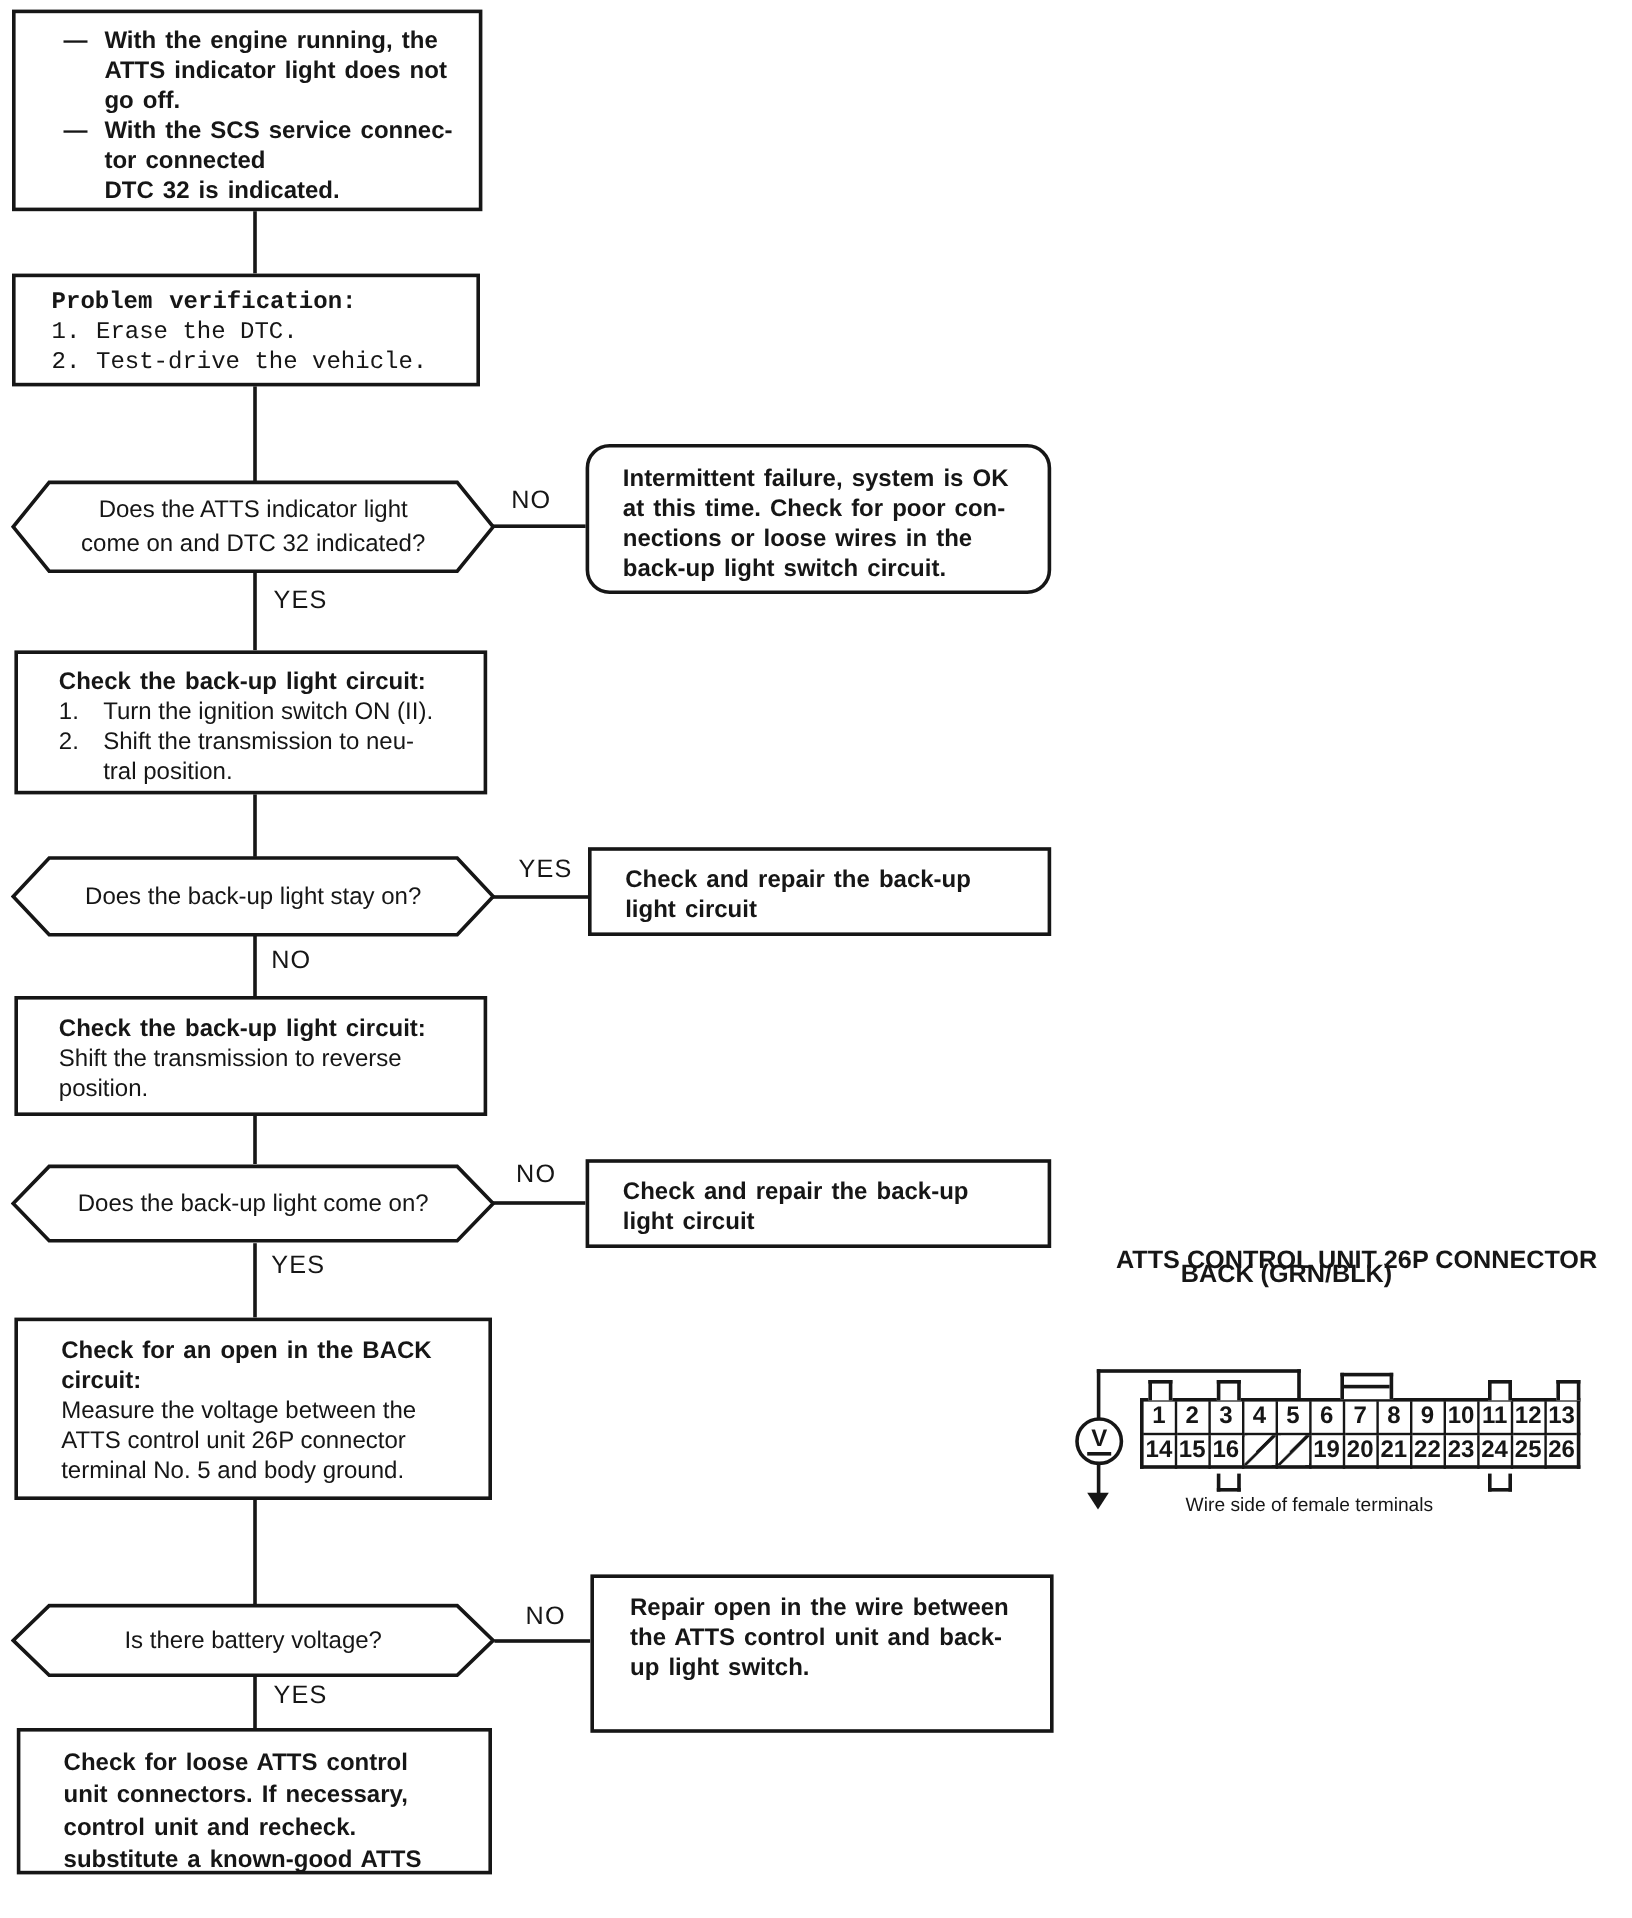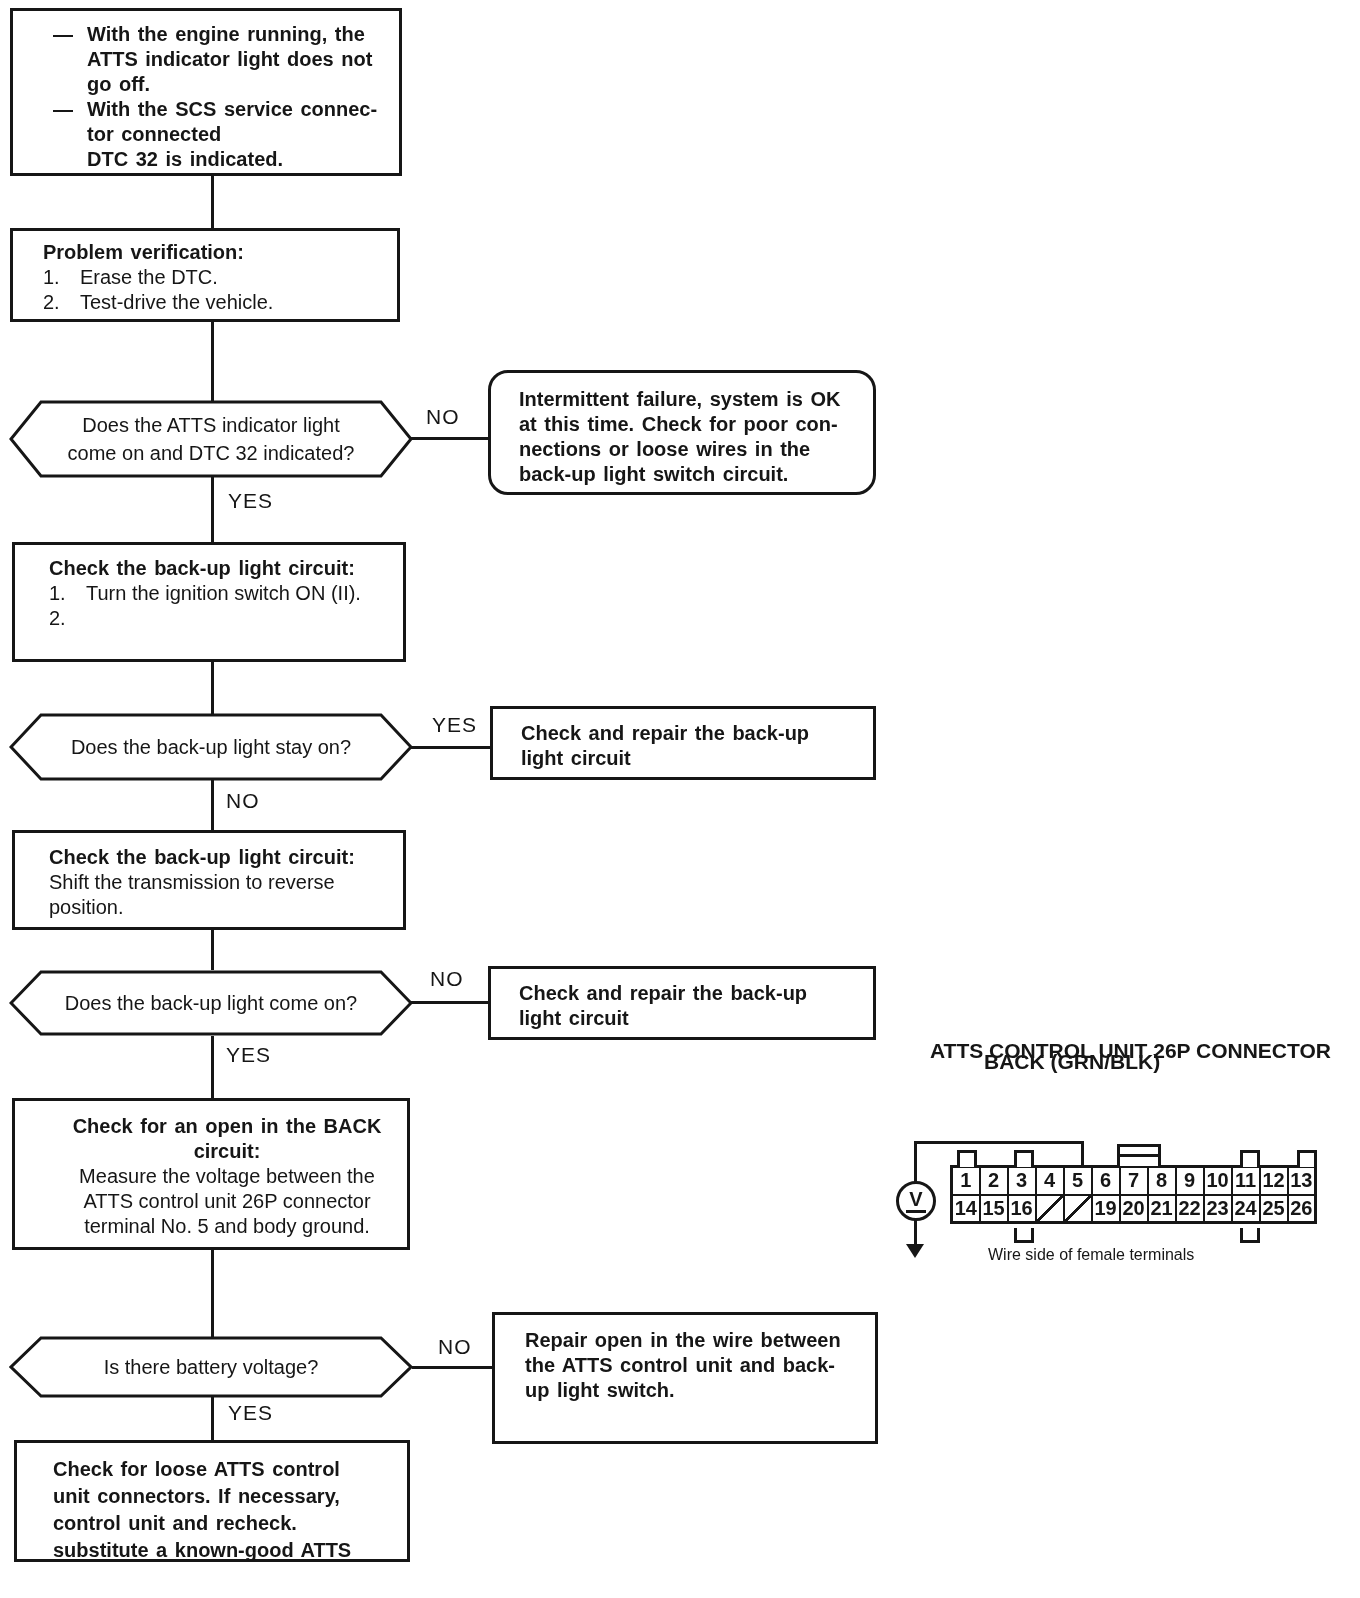--- a/index.html
+++ b/index.html
@@ -86,21 +86,21 @@
       <div>
         <div class="tl">With the SCS service connec-</div>
         <div class="tl">tor connected</div>
         <div class="tl">DTC 32 is indicated.</div>
       </div>
     </div>
   </div>
 
   <div class="vline" style="left:211px;top:176px;height:52px;"></div>
 
-  <div class="box" style="left:10px;top:228px;width:390px;height:94px;padding:9px 6px 4px 30px;">
+  <div class="box" style="left:10px;top:228px;width:390px;height:94px;padding:9px 6px 4px 30px;font-family:Liberation Mono, monospace;">
     <div class="tl bold">Problem verification:</div>
     <div class="li">
       <span class="num">1.</span>
       <div class="tl">Erase the DTC.</div>
     </div>
     <div class="li">
       <span class="num">2.</span>
       <div class="tl">Test-drive the vehicle.</div>
     </div>
   </div>
@@ -131,20 +131,24 @@
   <div class="vline" style="left:211px;top:477px;height:65px;"></div>
 
   <div class="box" style="left:12px;top:542px;width:394px;height:120px;padding:11px 4px 0 34px;">
     <div class="tl bold">Check the back-up light circuit:</div>
     <div class="li">
       <span class="num">1.</span>
       <div class="tl">Turn the ignition switch ON (II).</div>
     </div>
     <div class="li">
       <span class="num">2.</span>
+      <div>
+        <div class="tl">Shift the transmission to neu-</div>
+        <div class="tl">tral position.</div>
+      </div>
     </div>
   </div>
 
   <div class="vline" style="left:211px;top:662px;height:52px;"></div>
 
   <div class="hex" style="left:9px;top:713px;width:404px;height:68px;">
     <svg width="404" height="68">
       <polygon points="32,2 372,2 402,34 372,66 32,66 2,34"></polygon>
     </svg>
     <div class="hex-text">
@@ -184,21 +188,21 @@
   <div class="hline" style="left:410px;top:1001px;width:78px;"></div>
 
   <div class="box bold" style="left:488px;top:966px;width:388px;height:74px;padding:12px 6px 0 28px;">
     <div class="tl">Check and repair the back-up</div>
     <div class="tl">light circuit</div>
   </div>
 
   <div class="lbl" style="left:226px;top:1042px;">YES</div>
   <div class="vline" style="left:211px;top:1036px;height:62px;"></div>
 
-  <div class="box" style="left:12px;top:1098px;width:398px;height:152px;padding:13px 4px 0 36px;text-align:center;">
+  <div class="box" style="left:12px;top:1098px;width:398px;height:152px;padding:13px 4px 0 36px;">
     <div class="tl bold">Check for an open in the BACK</div>
     <div class="tl bold">circuit:</div>
     <div class="tl">Measure the voltage between the</div>
     <div class="tl">ATTS control unit 26P connector</div>
     <div class="tl">terminal No. 5 and body ground.</div>
   </div>
 
   <div class="vline" style="left:211px;top:1250px;height:87px;"></div>
 
   <div class="hex" style="left:9px;top:1336px;width:404px;height:62px;">

